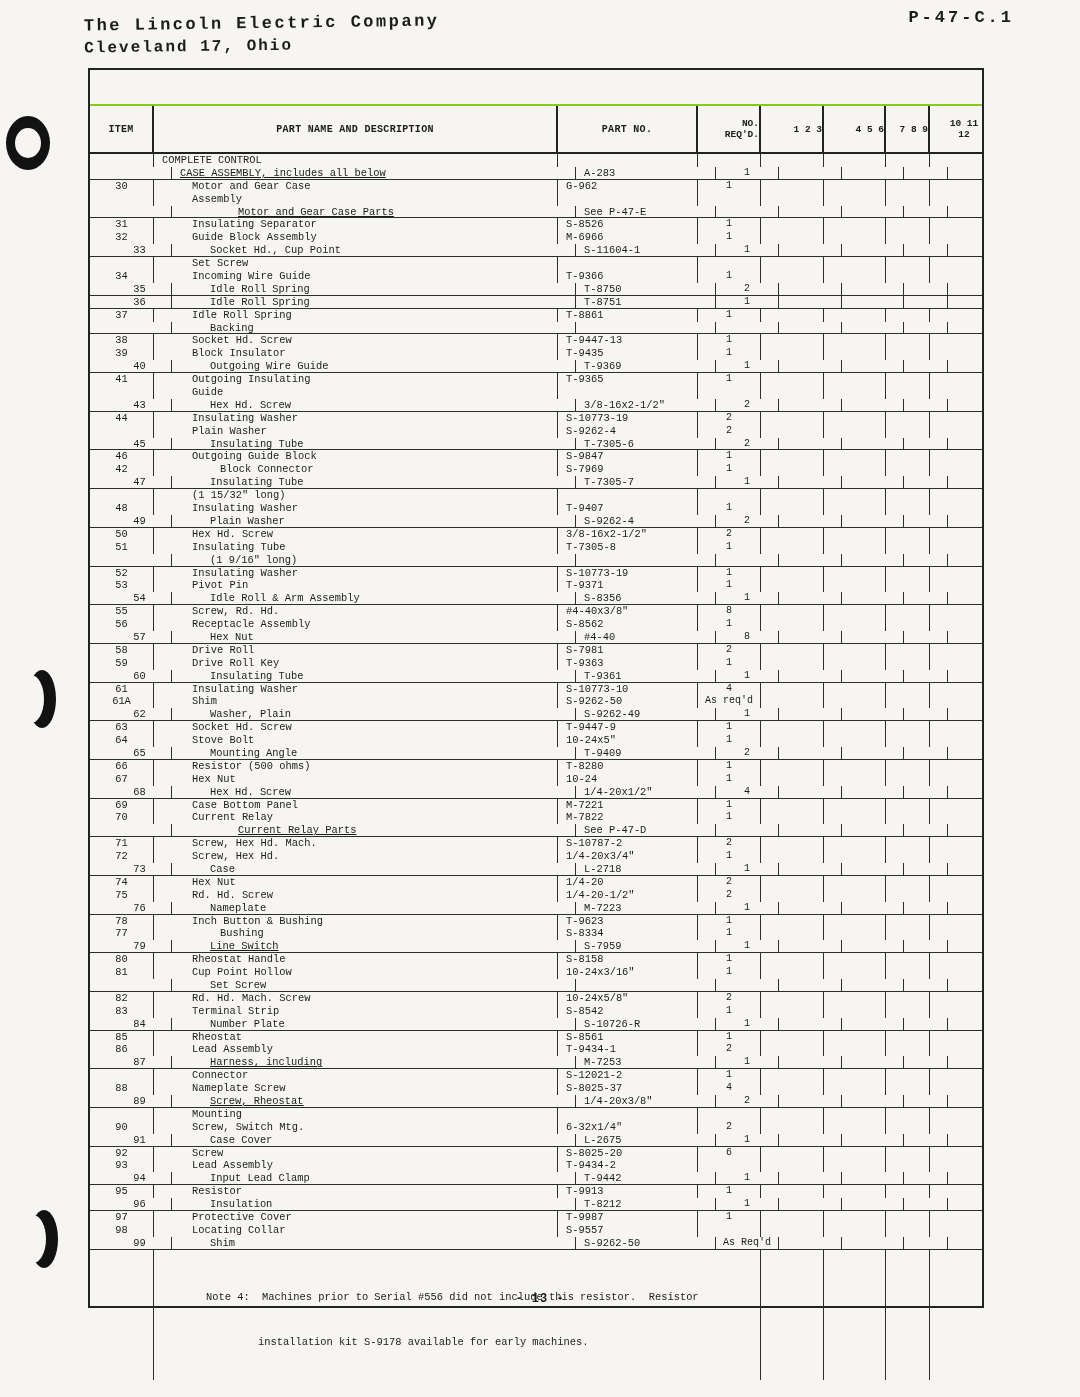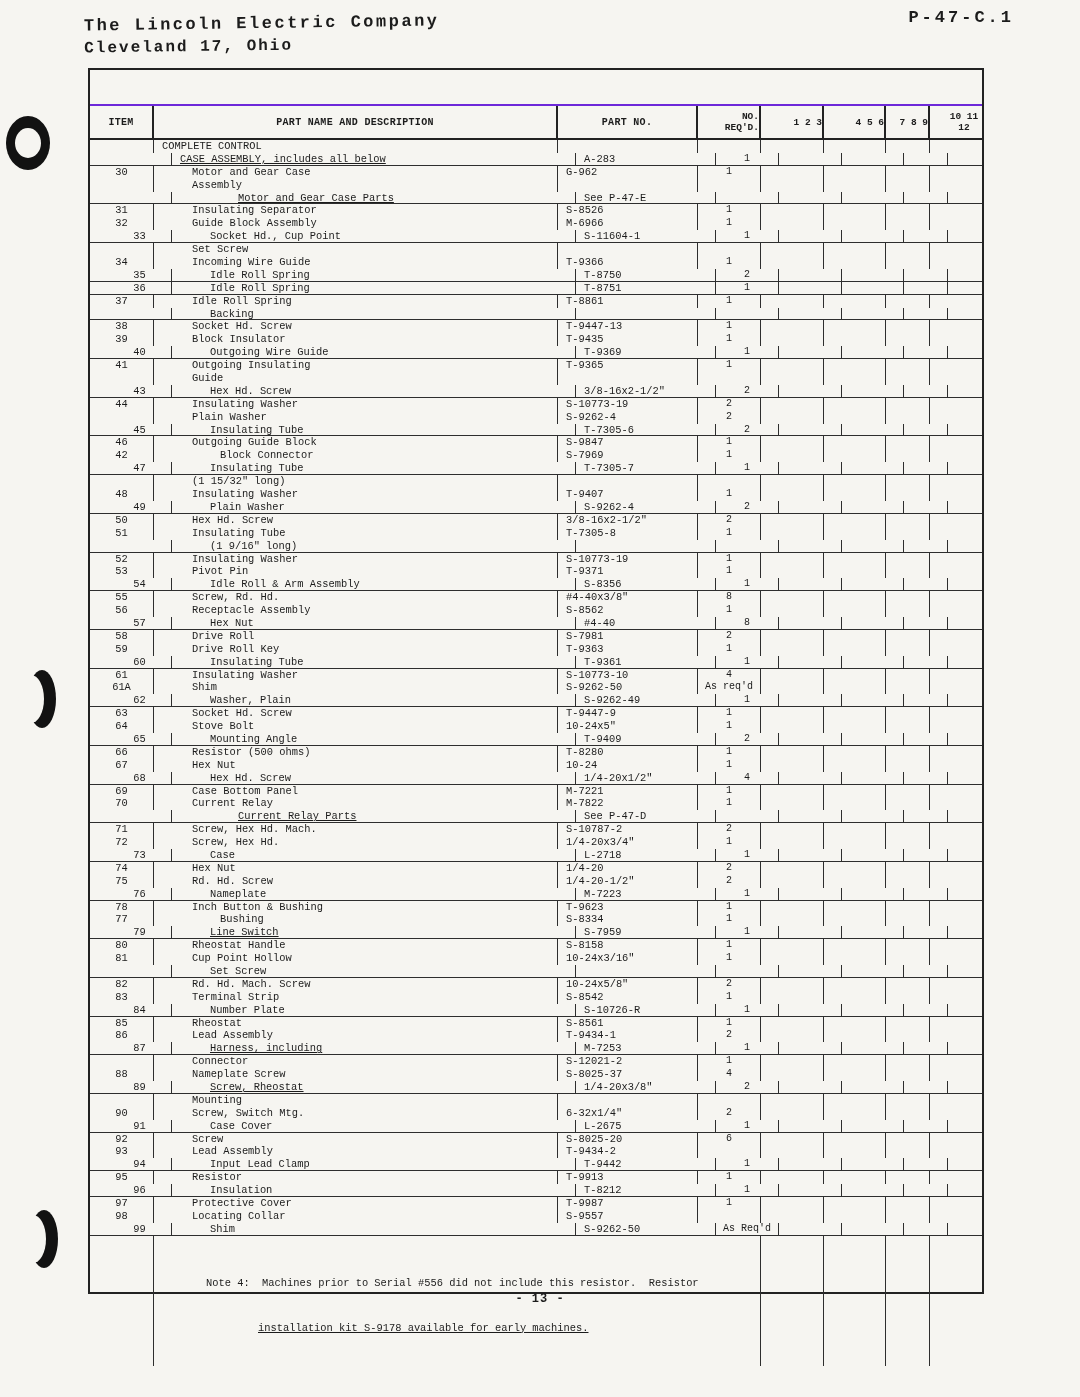--- a/index.html
+++ b/index.html
@@ -31,22 +31,22 @@
 
   
   .ptable {
     position:absolute; left:88px; top:68px; width:896px;
     border:2px solid #222; background:transparent;
   }
   .gapband { height:34px; }
   .theadrow {
     display:grid;
     grid-template-columns:64px 404px 140px 63px 63px 62px 44px 52px;
-    height:36px;
-    border-top:2px solid #6d28d9; border-bottom:2px solid #222;
+    height:50px;
+    border-top:2px solid #84cc16; border-bottom:2px solid #222;
     font-size:10px; font-weight:bold;
   }
   .hcell {
     border-right:2px solid #222;
     display:flex; flex-direction:column;
     align-items:center; justify-content:center;
     text-align:center; line-height:11px; letter-spacing:0.3px;
   }
   .hcell:last-child { border-right:none;padding-left:16px; }
   .hcell.hsm { font-size:9.5px; letter-spacing:0;align-items:flex-end; }
@@ -70,21 +70,21 @@
   .noterow {
     display:grid;
     grid-template-columns:64px 404px 140px 63px 63px 62px 44px 52px;
     height:56px; font-size:10.4px;
   }
   .notecell {
     grid-column:2 / 5;
     padding:10px 0 0 52px;
     line-height:15px; white-space:pre;
   }
-  .note2 { padding-left:52px; text-decoration:underline; }
+  .note2 { padding-left:52px; }
 
   .footer { position:absolute; left:0; top:1292px; width:100%; text-align:center;
     font-size:12px; letter-spacing:1px; font-weight:bold; }
 </style>
 </head>
 <body>
 
 <div class="page">
 
   <div class="crescent c1"></div>

